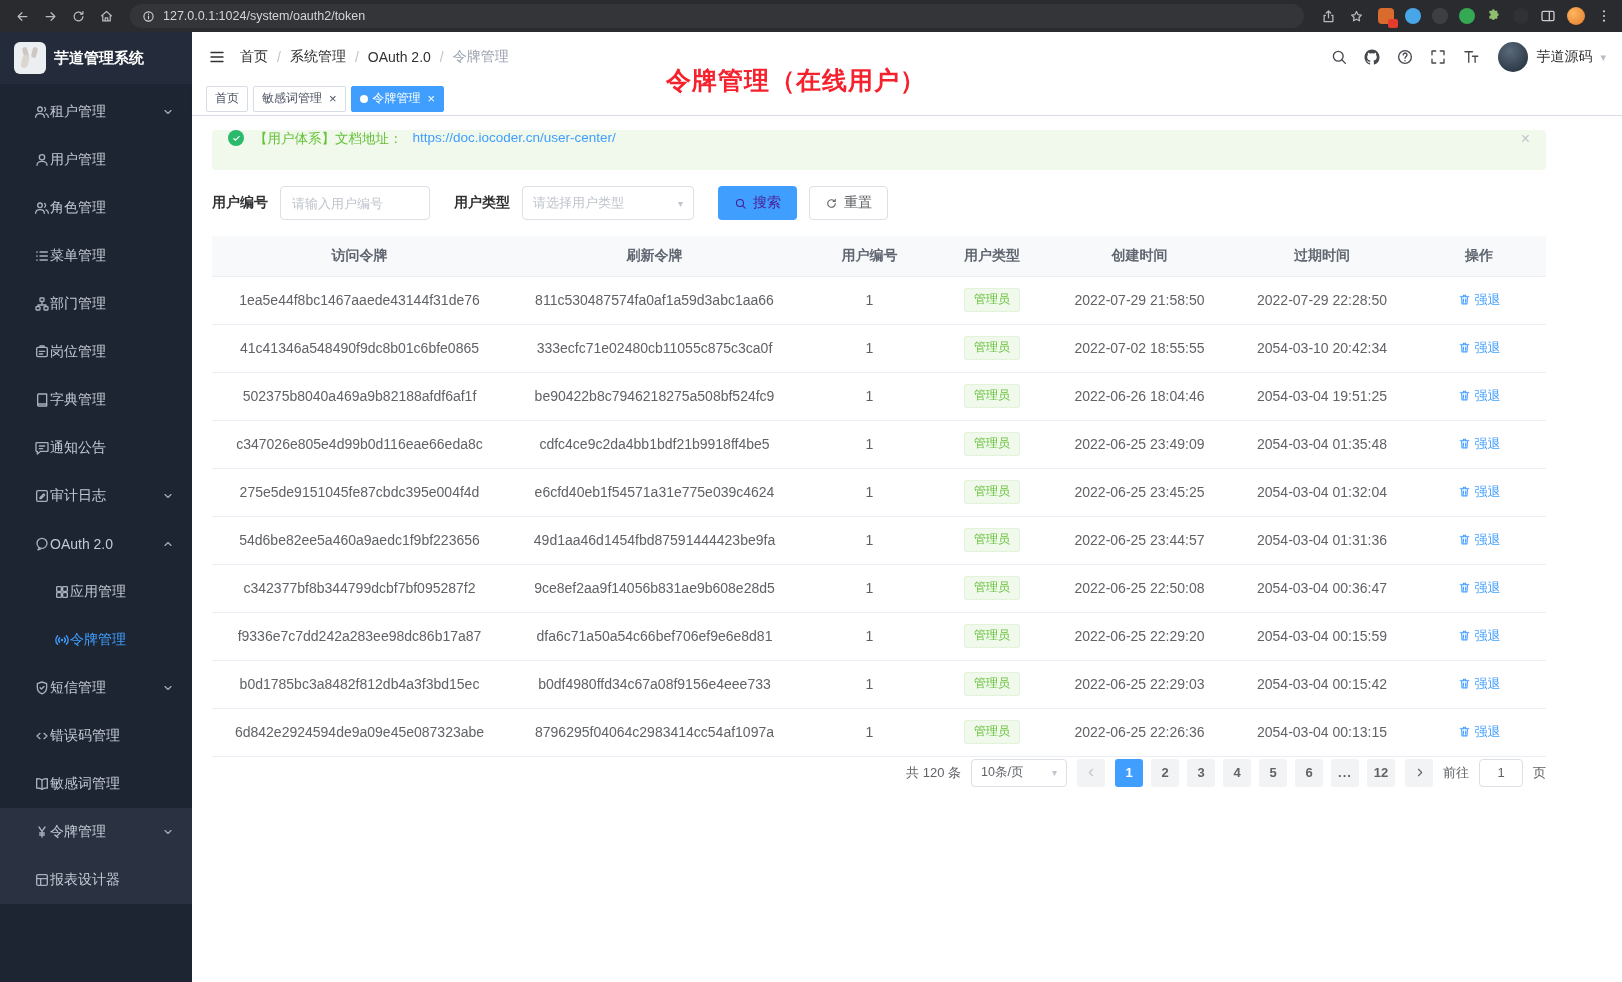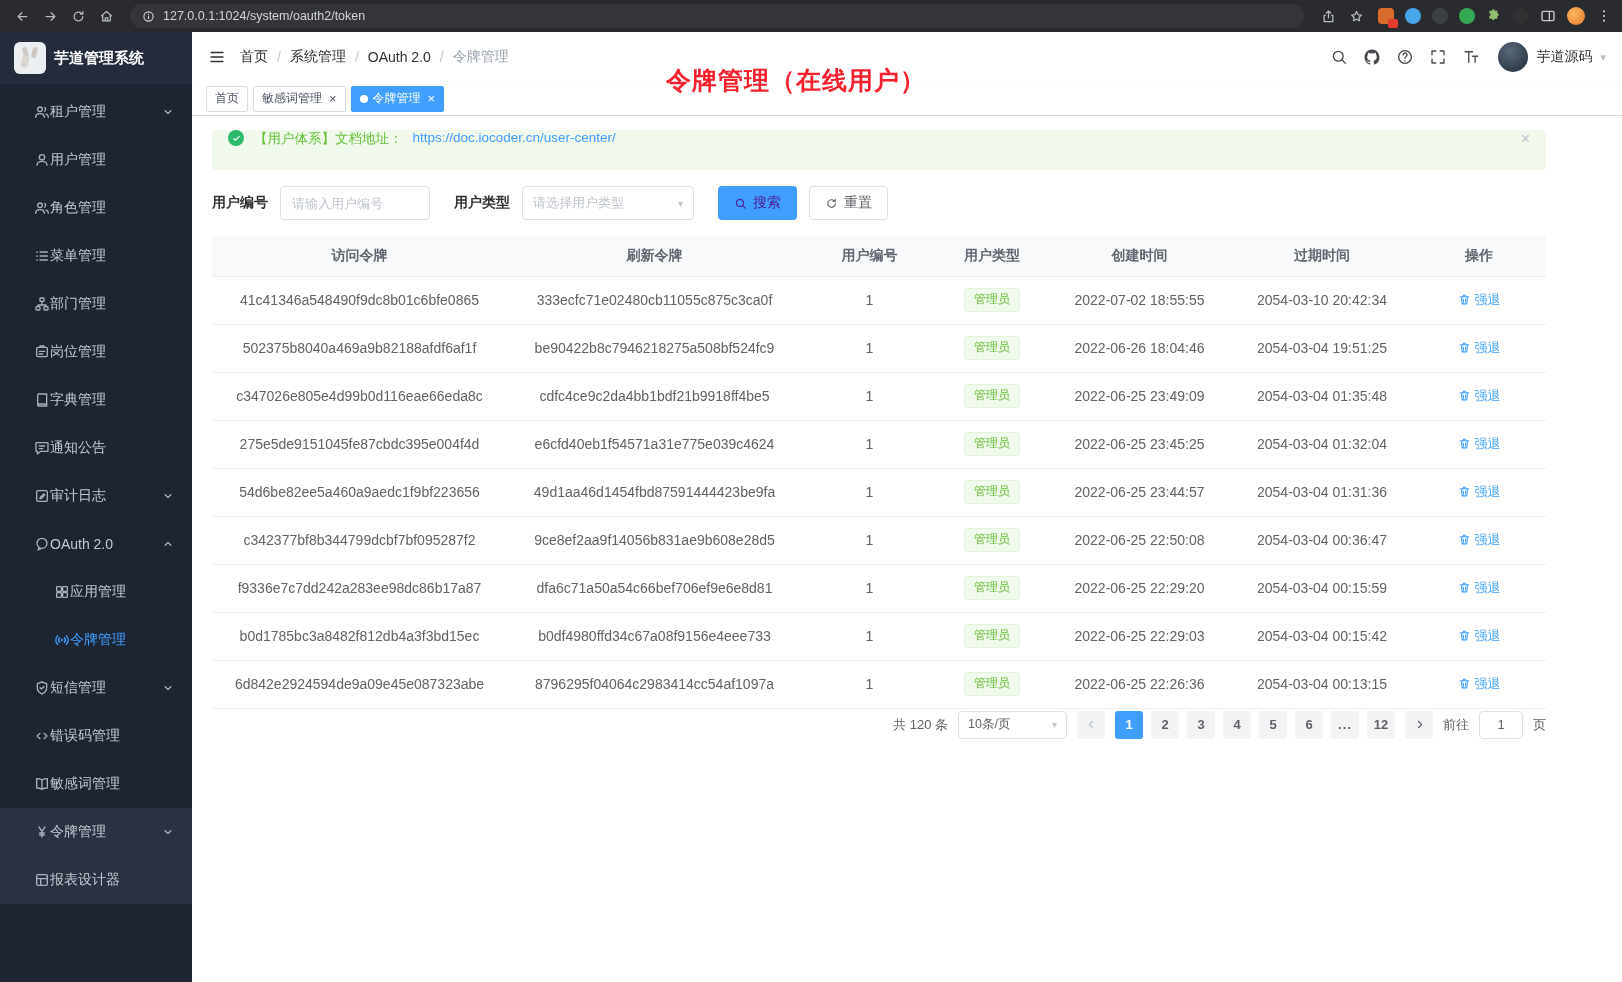--- a/index.html
+++ b/index.html
@@ -76,21 +76,21 @@
 .btn-primary{background:#409eff;color:#4c1d95}
 .btn-plain{background:#fff;border-color:#dcdfe6;color:#606266}
 
 table.tokens{width:100%;border-collapse:collapse;table-layout:fixed;font-size:14px;color:#606266}
 .tokens th{height:40px;font-weight:700;color:#5f6670;background:#f8f9fb;border-bottom:1px solid #ebeef5;text-align:center;font-size:14px}
 .tokens td{height:48px;border-bottom:1px solid #ebeef5;text-align:center;overflow:hidden;white-space:nowrap;text-overflow:ellipsis}
 .tag-success{display:inline-block;padding:3px 9px;font-size:12px;color:#67c23a;background:#f0f9eb;border:1px solid #e1f3d8;border-radius:3px;line-height:1.3}
 .action-link{color:#409eff;font-size:13px;display:inline-flex;align-items:center;gap:4px;cursor:pointer;text-decoration:none}
 
 .pagination{display:flex;align-items:center;justify-content:flex-end;gap:10px;margin:2px 0;font-size:13px;color:#606266}
-.sel-sm{width:109px;height:28px;border:1px solid #dcdfe6;border-radius:4px;display:flex;align-items:center;justify-content:space-between;padding:0 9px;font-size:12.5px;color:#606266;cursor:pointer;background:#fff}
+.sel-sm{width:96px;height:28px;border:1px solid #dcdfe6;border-radius:4px;display:flex;align-items:center;justify-content:space-between;padding:0 9px;font-size:12.5px;color:#606266;cursor:pointer;background:#fff}
 .page-list{display:flex;gap:8px}
 .page-btn{min-width:28px;height:28px;border:none;border-radius:3px;background:#f2f3f5;color:#606266;font-size:13px;font-weight:700;cursor:pointer;padding:0 6px;font-family:inherit}
 .page-btn.active{background:#409eff;color:#fff}
 .page-btn.more{letter-spacing:1px}
 .page-nav{width:28px;height:28px;border:none;border-radius:3px;background:#f2f3f5;display:flex;align-items:center;justify-content:center;cursor:pointer;color:#606266}
 .page-nav.disabled{color:#c0c4cc}
 .goto-input{width:44px;height:28px;border:1px solid #dcdfe6;border-radius:4px;text-align:center;font-size:13px;color:#606266;font-family:inherit;outline:none}
 
 .annotation{position:absolute;left:666px;top:64px;font-size:25px;font-weight:700;color:#f5222d;letter-spacing:1px;z-index:50;pointer-events:none;white-space:nowrap}
 </style>
@@ -546,20 +546,34 @@
               <th>刷新令牌</th>
               <th>用户编号</th>
               <th>用户类型</th>
               <th>创建时间</th>
               <th>过期时间</th>
               <th>操作</th>
             </tr>
           </thead>
         <tbody>
             <tr>
+              <td>1ea5e44f8bc1467aaede43144f31de76</td>
+              <td>811c530487574fa0af1a59d3abc1aa66</td>
+              <td>1</td>
+              <td><span class="tag-success">管理员</span></td>
+              <td>2022-07-29 21:58:50</td>
+              <td>2022-07-29 22:28:50</td>
+              <td><a class="action-link">
+                  <svg class="ic sm">
+                    <use href="#i-trash"></use>
+                  </svg>
+                  <span>强退</span>
+                </a></td>
+            </tr>
+            <tr>
               <td>41c41346a548490f9dc8b01c6bfe0865</td>
               <td>333ecfc71e02480cb11055c875c3ca0f</td>
               <td>1</td>
               <td><span class="tag-success">管理员</span></td>
               <td>2022-07-02 18:55:55</td>
               <td>2054-03-10 20:42:34</td>
               <td><a class="action-link">
                   <svg class="ic sm">
                     <use href="#i-trash"></use>
                   </svg>

